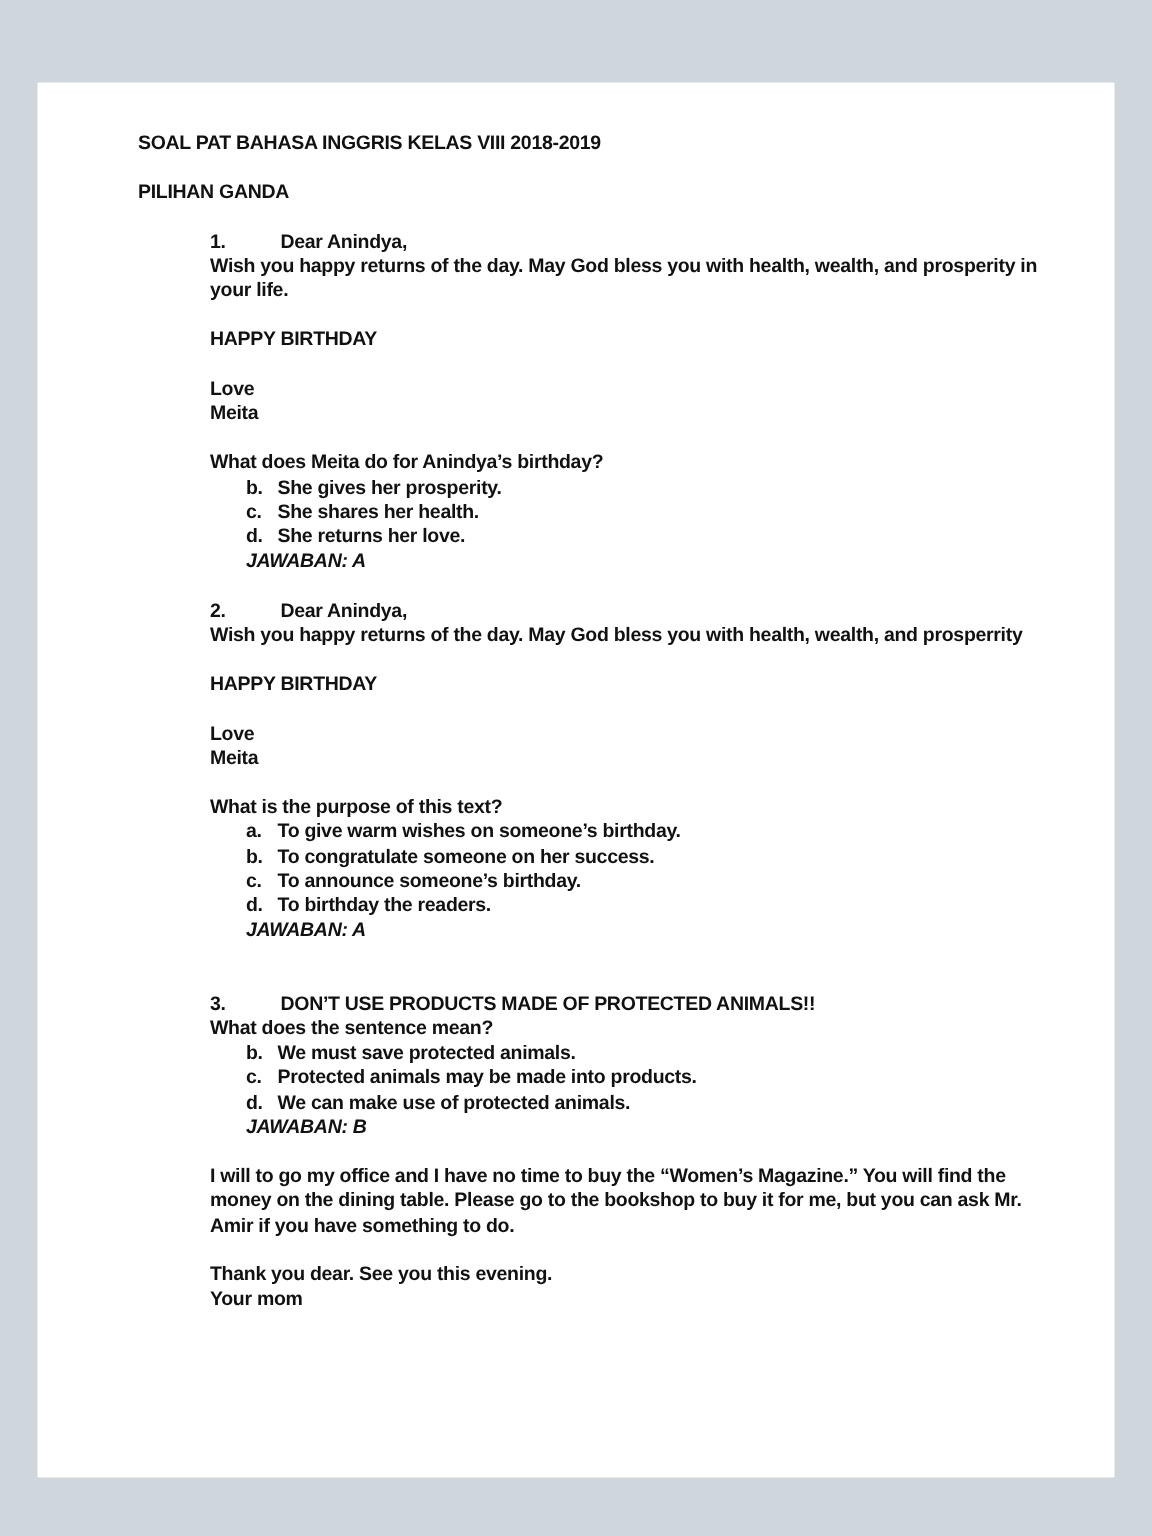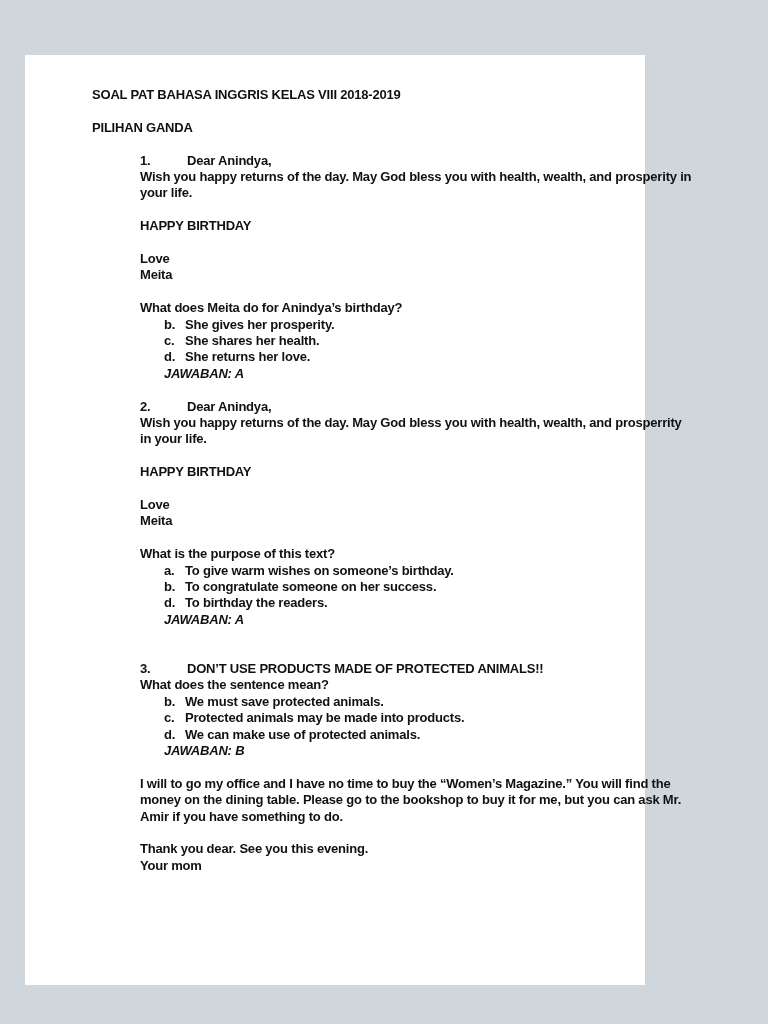--- a/index.html
+++ b/index.html
@@ -7,21 +7,21 @@
     width: 768px; height: 1024px;
     overflow: hidden;
   }
   body {
     background: #cfd7dd;
     font-family: "Liberation Sans", sans-serif;
   }
   .page {
     position: absolute;
     left: 25px; top: 55px;
-    width: 620px; height: 930px;
+    width: 718px; height: 930px;
     background: #ffffff;
   }
   .page-content {
     padding: 32px 60px 0 67px;
     font-family: "Liberation Sans", sans-serif;
     font-weight: bold;
     font-size: 13px;
     letter-spacing: -0.2px;
     line-height: 16.4px;
     color: #111111;
@@ -69,33 +69,35 @@
       </p>
       <p class="ln answer">JAWABAN: A</p>
     </section>
     <div class="blank"></div>
 
     <section>
       <p class="ln indent1">
         <span class="qnum">2.</span><span>Dear Anindya,</span>
       </p>
       <p class="ln indent1">Wish you happy returns of the day. May God bless you with health, wealth, and prosperrity</p>
-      <p class="ln indent1">in your life.</p>
       <div class="blank"></div>
       <p class="ln indent1">HAPPY BIRTHDAY</p>
       <div class="blank"></div>
       <p class="ln indent1">Love</p>
       <p class="ln indent1">Meita</p>
       <div class="blank"></div>
       <p class="ln indent1">What is the purpose of this text?</p>
       <p class="ln opt">
         <span class="opt-letter">a.</span><span>To give warm wishes on someone’s birthday.</span>
       </p>
       <p class="ln opt">
         <span class="opt-letter">b.</span><span>To congratulate someone on her success.</span>
+      </p>
+      <p class="ln opt">
+        <span class="opt-letter">c.</span><span>To announce someone’s birthday.</span>
       </p>
       <p class="ln opt">
         <span class="opt-letter">d.</span><span>To birthday the readers.</span>
       </p>
       <p class="ln answer">JAWABAN: A</p>
     </section>
     <div class="blank"></div>
     <div class="blank"></div>
 
     <section>

